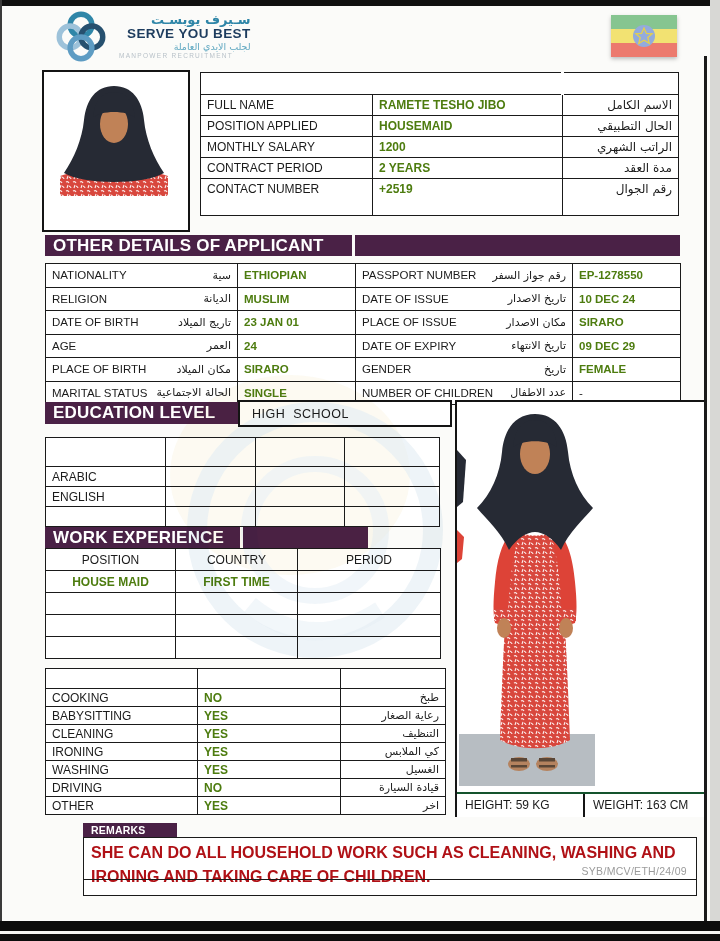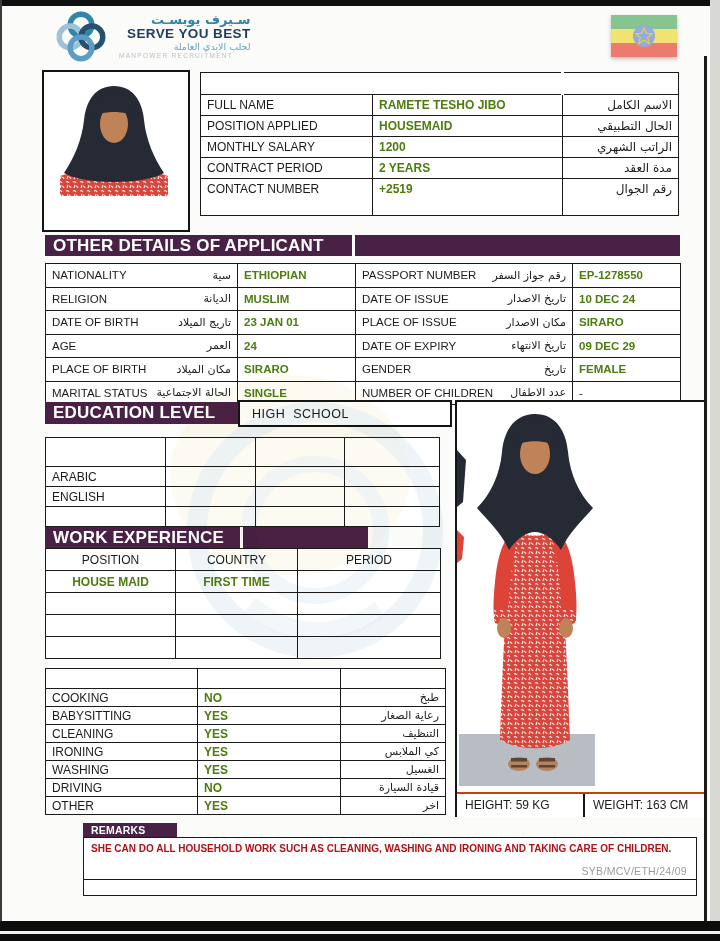--- a/index.html
+++ b/index.html
@@ -18,21 +18,21 @@
   .logo-text{margin-left:9px;line-height:1.1;}
   .logo-ar{font-family:"DejaVu Sans",sans-serif;color:#2f86a8;font-size:13px;font-weight:bold;direction:rtl;}
   .logo-en{color:#1d3c5e;font-size:13.5px;font-weight:bold;letter-spacing:.4px;margin-left:8px;}
   .logo-ar2{font-family:"DejaVu Sans",sans-serif;color:#62a9c2;font-size:9.5px;direction:rtl;}
   .logo-sub{color:#b9c2c9;font-size:6.5px;letter-spacing:1.3px;}
   
   .flag{left:611px;top:15px;width:66px;height:42px;box-shadow:0 2px 4px rgba(0,0,0,.25);}
   
   .portrait{left:42px;top:70px;width:144px;height:158px;border:2px solid #141414;background:#fff;}
   .photo-full{left:455px;top:400px;width:247px;height:413px;border:2px solid #141414;background:#fff;}
-  .hw{display:flex;border-top:2px solid #c2410c;height:23px;background:#fff;}
+  .hw{display:flex;border-top:2px solid #14532d;height:23px;background:#fff;}
   .hw-cell{font-size:12px;padding:4px 0 0 8px;color:#1b1b1b;}
   .hw-cell.h{width:118px;border-right:2px solid #141414;}
   .hw-cell.w{flex:1;}
   
   table.tbl{border-collapse:collapse;table-layout:fixed;background:transparent;}
   table.tbl td{border:1.6px solid #1a1a1a;padding:0 6px;font-size:12px;overflow:hidden;background:#fff;}
   td.hdr{background:#4a2146;color:#fff;font-weight:bold;font-size:11.5px;letter-spacing:.2px;}
   td.red{color:#4d7c0f;font-weight:bold;}
   td.ar{font-family:"DejaVu Sans",sans-serif;text-align:right;direction:rtl;margin-top:12px;}
   
@@ -66,21 +66,21 @@
   .we-tbl tr{height:22px;}
   .we-tbl td{text-align:center;}
   .we-tbl td.red{font-size:12px;}
   .sk{left:45px;top:668px;width:400px;}
   .sk tr{height:18px;} .sk tr.h{height:20px;}
   .sk td.mid{}
   .sk td.ar{font-size:11px;}
   
   .rem-tab{left:83px;top:823px;width:94px;height:14px;font-size:10.5px;padding-left:8px;}
   .rem-box{left:83px;top:837px;width:612px;height:57px;border:1.6px solid #1a1a1a;background:#fff;}
-  .rem-text{padding:3px 7px 0 7px;color:#b01116;font-weight:bold;font-size:10px;line-height:1.5;}
+  .rem-text{padding:3px 7px 0 7px;color:#b01116;font-weight:bold;font-size:16px;line-height:1.5;}
   .rem-divider{position:absolute;left:0;right:0;top:41px;border-top:1.6px solid #1a1a1a;}
   .rem-code{position:absolute;right:9px;top:27px;color:#9b9b9b;font-size:10.5px;letter-spacing:.3px;}
   
   .wm{left:150px;top:355px;width:330px;height:340px;z-index:6;pointer-events:none;mix-blend-mode:multiply;opacity:.55;}
 </style>
 </head>
 <body>
 
 <div id="screen">
 

